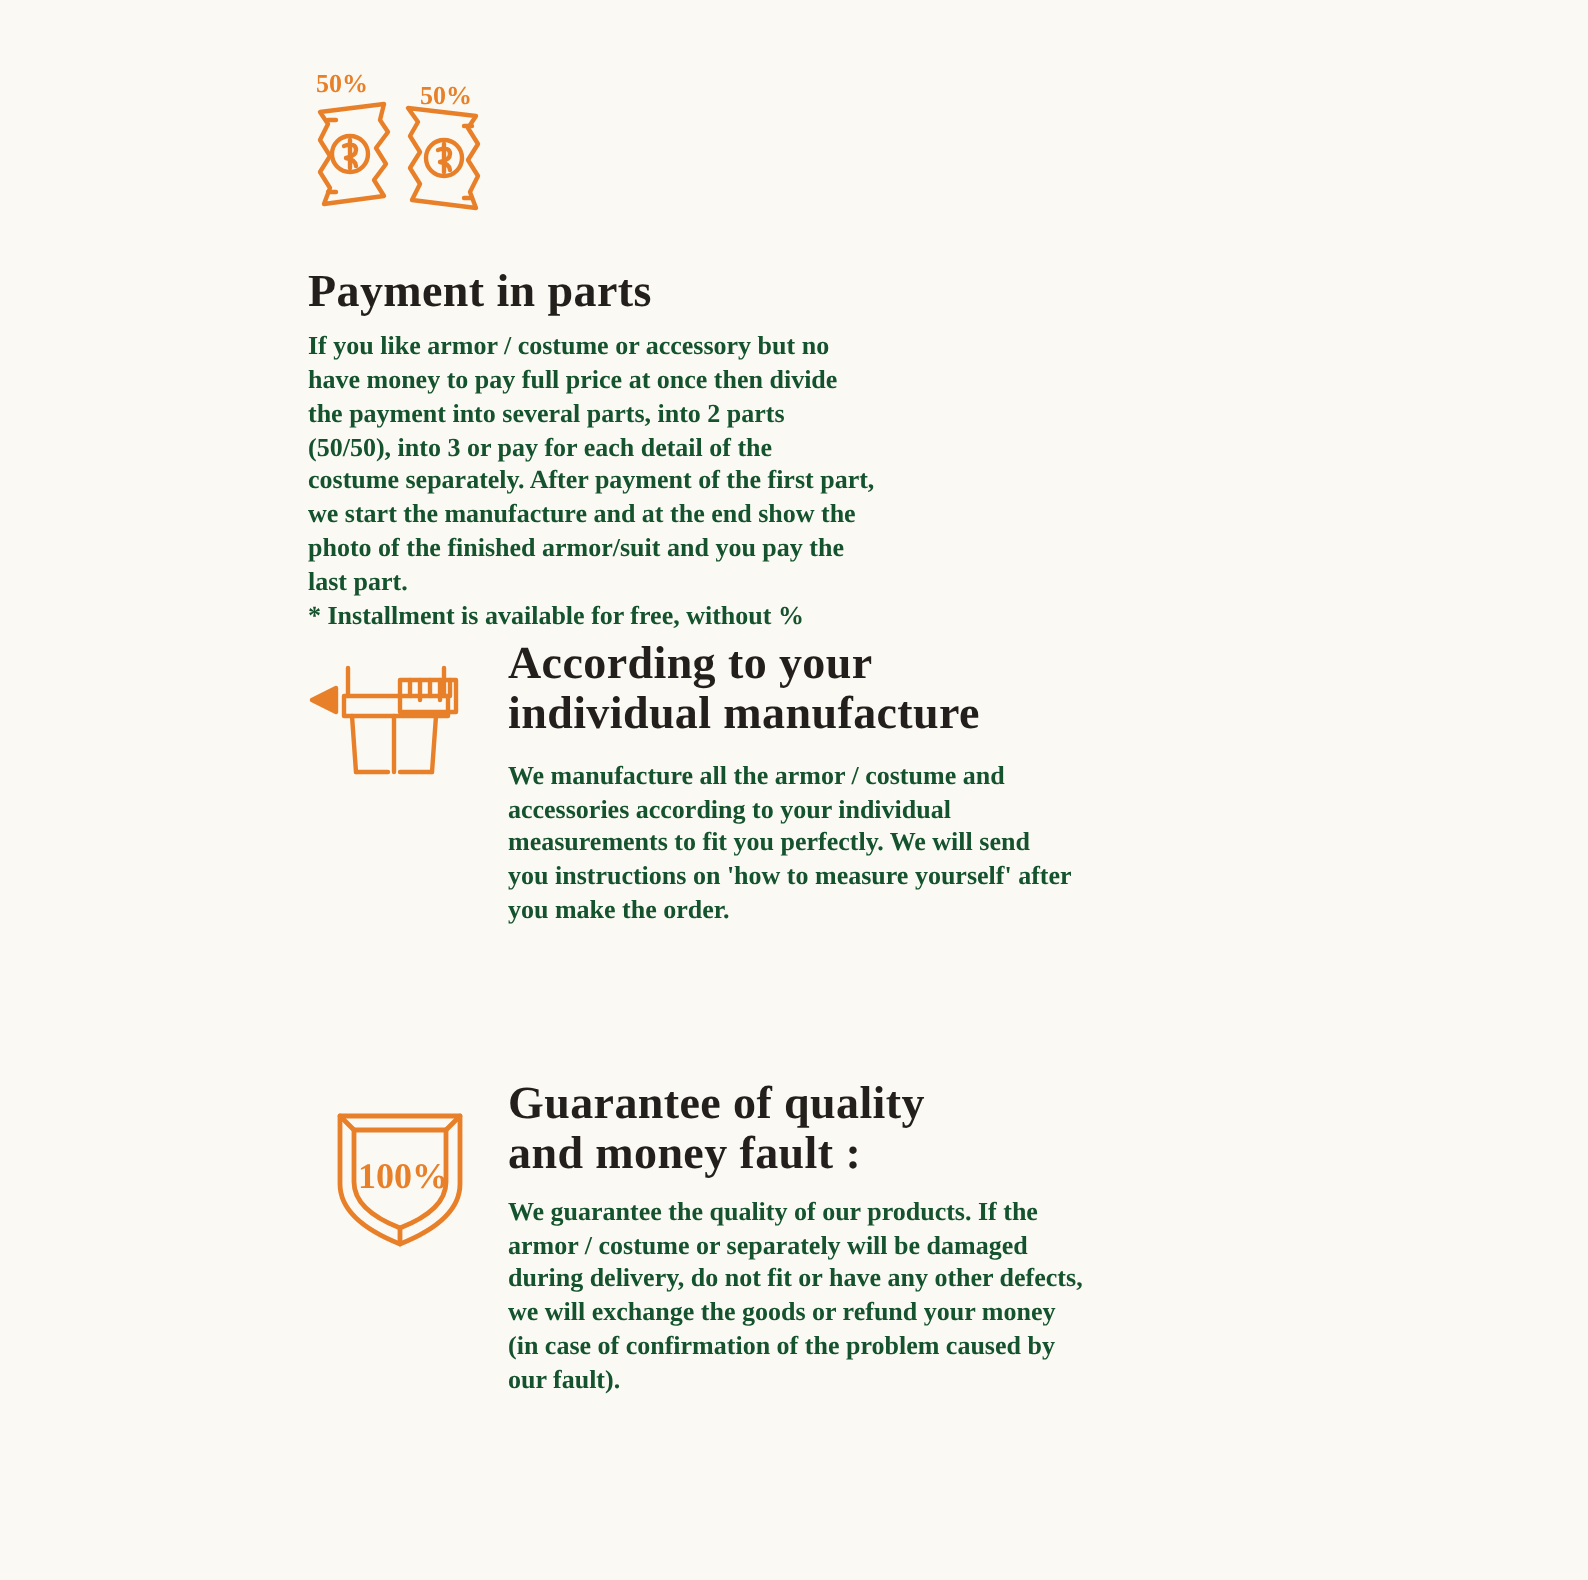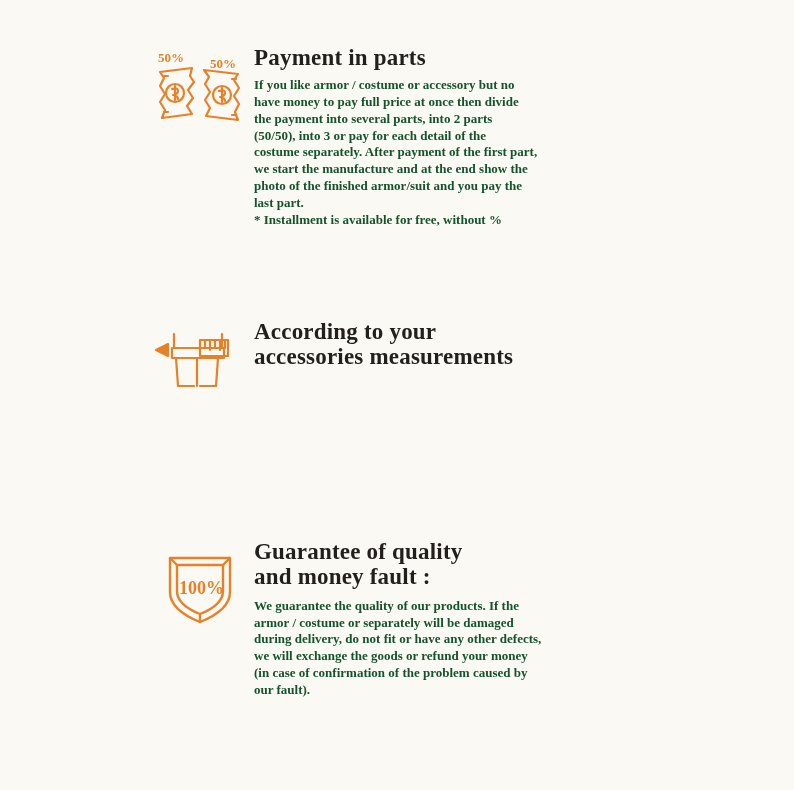--- a/index.html
+++ b/index.html
@@ -49,21 +49,21 @@
     font-family: "Liberation Serif", serif;
     font-size: 13px;
     line-height: 1.30;
     color: #14532d;
     margin: 0;
     white-space: pre-line;
     font-weight: bold;
   }
 
   
-  #section-payment   { left: 150px; top: 46px;  width: 520px; }
+  #section-payment   { left: 150px; top: 30px;  width: 520px; flex-direction: column; }
   #section-measure   { left: 150px; top: 320px; width: 520px; }
   #section-guarantee { left: 150px; top: 540px; width: 520px; }
 
   #section-payment .icon-col   { margin-top: 4px; }
   #section-measure .icon-col   { margin-top: 8px; }
   #section-guarantee .icon-col { margin-top: 8px; }
 
   #section-measure .body-text   { margin-top: 10px; }
   #section-guarantee .body-text { margin-top: 8px; }
 
@@ -131,21 +131,26 @@
 
           <path d="M46,12 L74,12 L74,28 L46,28 Z"></path>
           <path d="M51,12 L51,20 M56,12 L56,22 M61,12 L61,20 M66,12 L66,22 M71,12 L71,20"></path>
 
           <path d="M2,22 L14,22 M14,22 L14,16 L2,22 L14,28 L14,22 Z" fill="#e8802a"></path>
         </g>
       </svg>
     </div>
     <div class="text-col">
       <h2 class="heading" style="white-space: pre-line;">According to your
-accessories measurements</h2>
+individual manufacture</h2>
+      <p class="body-text">We manufacture all the armor / costume and
+accessories according to your individual
+measurements to fit you perfectly. We will send
+you instructions on 'how to measure yourself' after
+you make the order.</p>
     </div>
   </div>
 
   <div class="section" id="section-guarantee">
     <div class="icon-col">
       <svg width="88" height="80" viewBox="0 0 88 80">
         <g fill="none" stroke="#e8802a" stroke-width="2.4" stroke-linejoin="round" stroke-linecap="round">
           <path d="M14,10 L74,10 L74,44 Q74,62 44,74 Q14,62 14,44 Z"></path>
           <path d="M21,17 L67,17 L67,43 Q67,57 44,66 Q21,57 21,43 Z"></path>
           <path d="M14,10 L21,17 M74,10 L67,17 M44,74 L44,66"></path>

